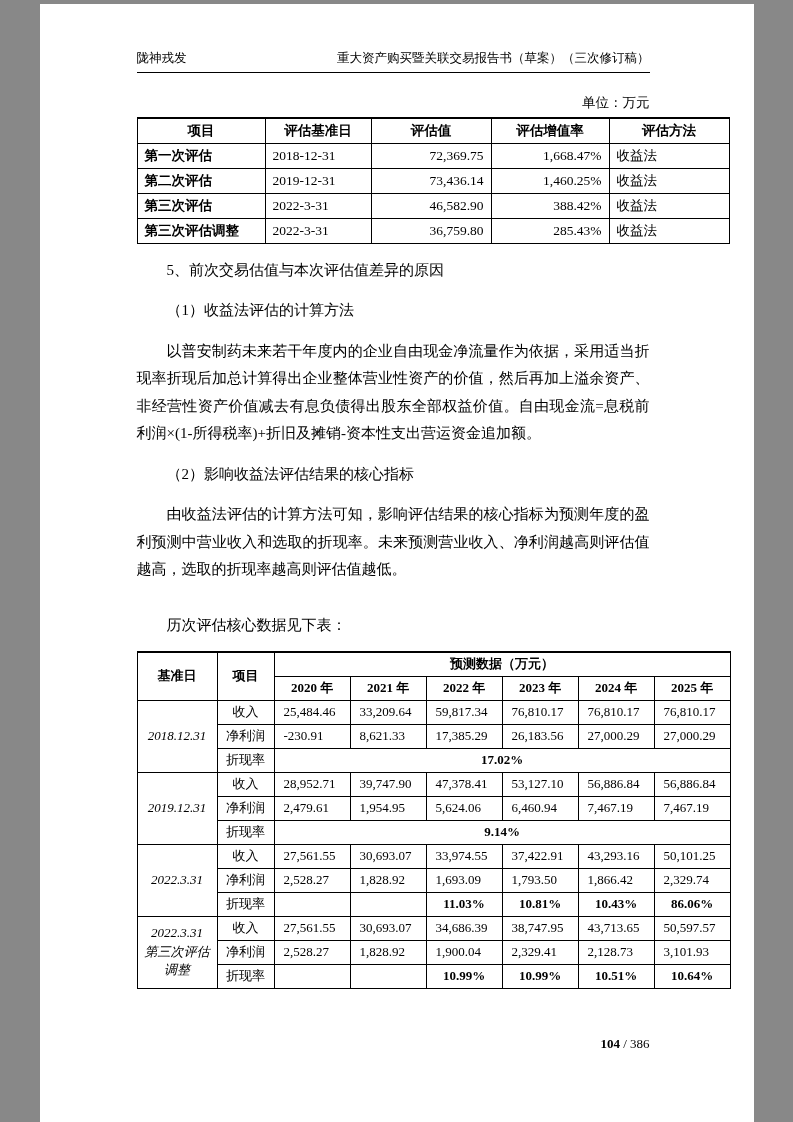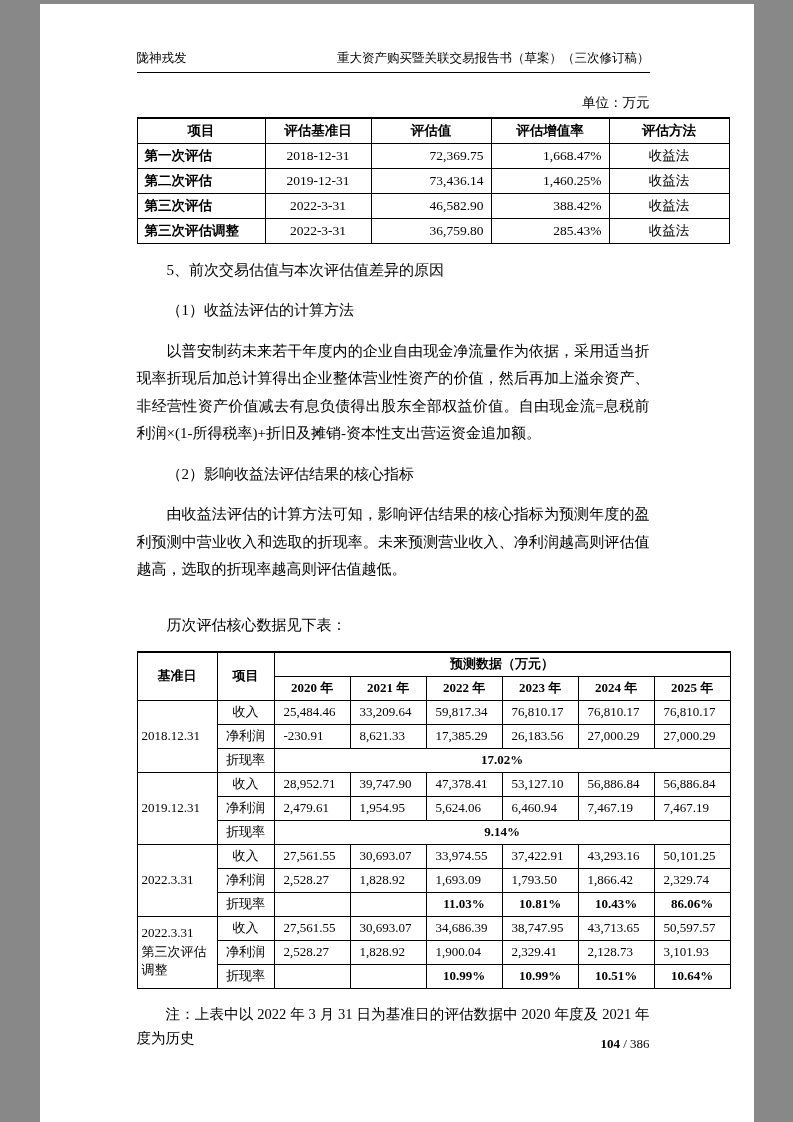--- a/index.html
+++ b/index.html
@@ -14,30 +14,30 @@
     display:flex; justify-content:space-between; align-items:flex-end;
     border-bottom:1px solid #000; padding-bottom:5px; font-size:12.5px;
   }
   .content { position:absolute; left:97px; right:104px; top:68px; }
   .unit-label { text-align:right; font-size:13.5px; margin:22px 0 5px 0; }
 
   table { border-collapse:collapse; table-layout:fixed; }
   .t1 { width:592px; font-size:13.5px; border:1px solid #000; border-top:2px solid #000; }
   .t1 th, .t1 td { border:1px solid #000; height:25px; padding:1px 7px; }
   .t1 th { font-weight:bold; text-align:center; }
-  .al { text-align:left;font-weight:bold; } .ac { text-align:center; } .ar { text-align:right; }
+  .al { text-align:left;font-weight:bold; } .ac { } .ar { text-align:right; }
 
   .h-num, .para { font-size:15px; line-height:27.5px; text-indent:2em; margin-top:13px; }
   .para { text-align:justify; }
   .intro { margin-top:28px; }
 
   .t2 { width:593px; font-size:13px; border:1px solid #000; border-top:2.5px solid #000; margin-top:12px; }
   .t2 th, .t2 td { border:1px solid #000; height:24px; padding:1px 4px; }
   .t2 th { font-weight:bold; text-align:center; }
-  .t2 .date { line-height:1.45; }
+  .t2 .date { text-align:center; line-height:1.45;font-style:italic; }
   .t2 .lbl { text-align:center; }
   .t2 .num { text-align:left; padding-left:9px; }
   .t2 .pct { text-align:center; font-weight:bold; }
 
   .note { font-size:14.5px; line-height:24px; text-indent:2em; margin-top:13px; text-align:justify; }
   .page-footer { position:absolute; top:1032px; right:104px; font-size:13px; }
   .page-footer .cur { font-weight:bold; }
 </style>
 </head>
 <body>
@@ -242,21 +242,20 @@
           <td class="pct"></td>
           <td class="pct"></td>
           <td class="pct">10.99%</td>
           <td class="pct">10.99%</td>
           <td class="pct">10.51%</td>
           <td class="pct">10.64%</td>
         </tr>
       </tbody>
     </table>
 
-    <p class="note">注：上表中以 2022 年 3 月 31 日为基准日的评估数据中 2020 年度及 2021 年度为历史</p>
 
   </div>
 
   <div class="page-footer">
     <span class="cur">104</span><span> / </span><span>386</span>
   </div>
 
 </div>
 
 </body></html>

